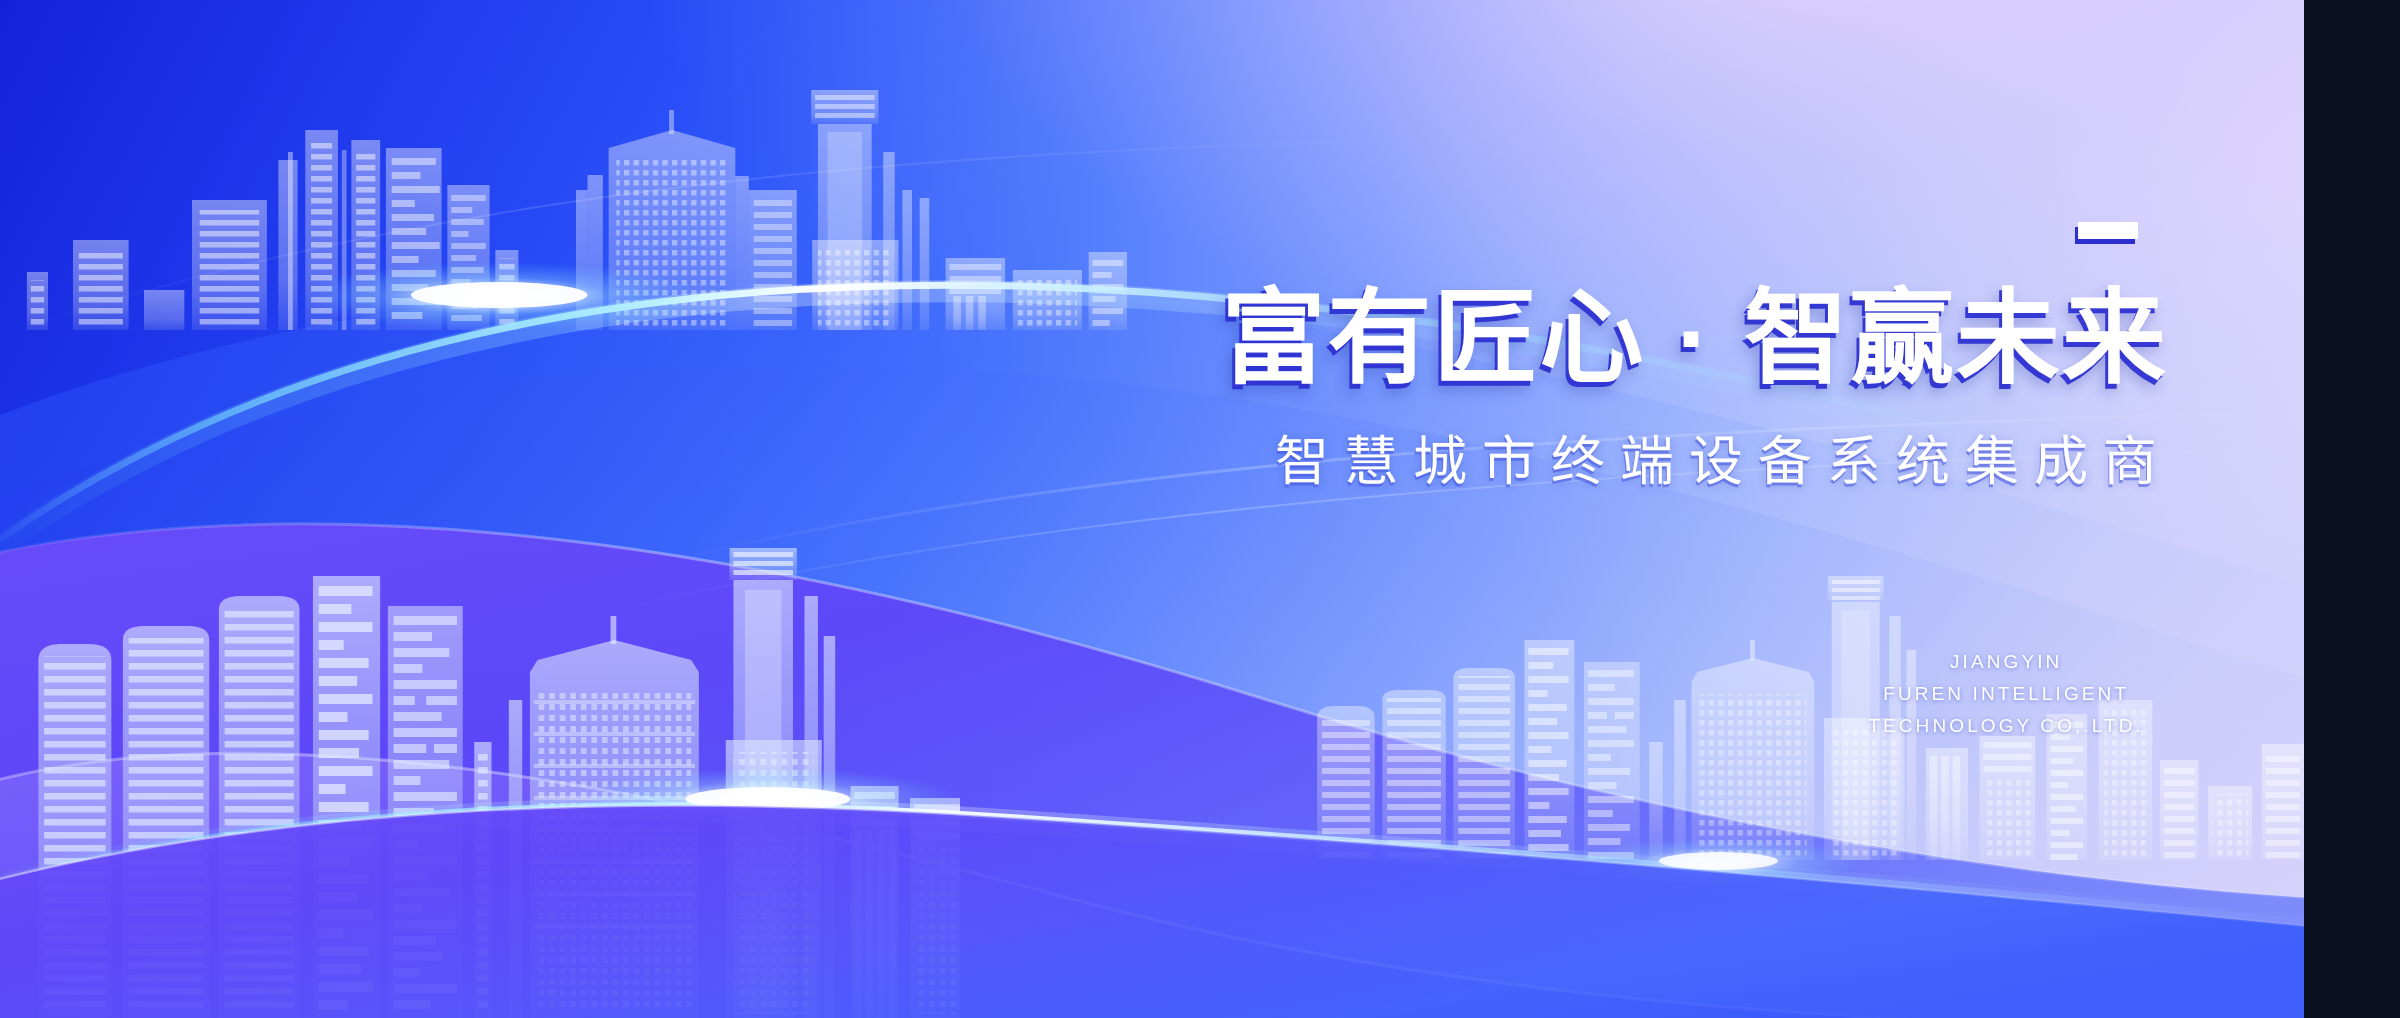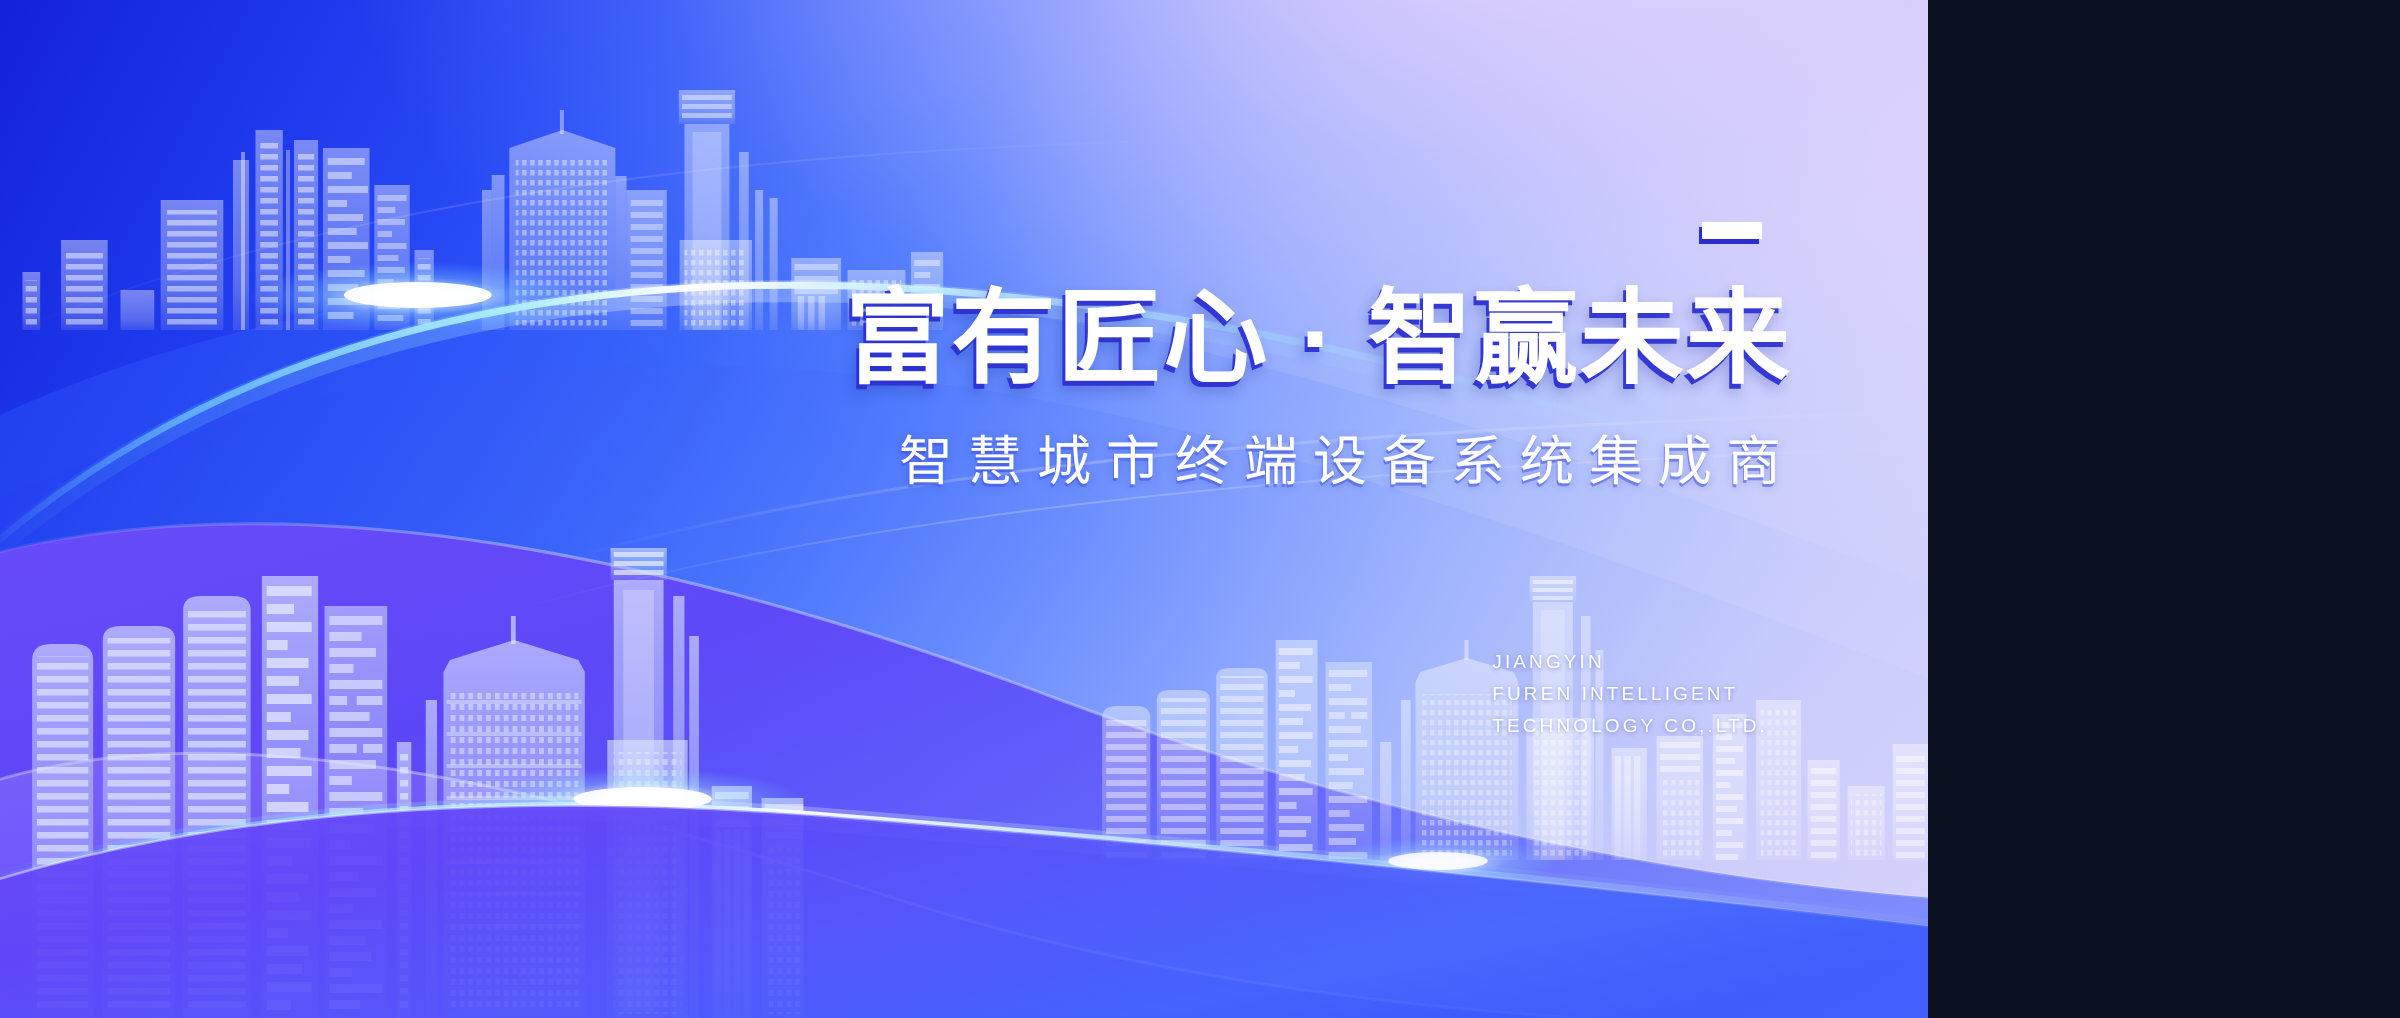--- a/index.html
+++ b/index.html
@@ -1,21 +1,21 @@
 <!DOCTYPE html>
 <html lang="zh-CN"><head>
 <meta charset="utf-8">
 <title>Banner</title>
 <style>
   html,body{margin:0;padding:0;background:#0a1020;}
   *{box-sizing:border-box;}
 
   #banner{
     position:relative;
-    width:1928px;
+    width:2304px;
     height:1018px;
     overflow:hidden;
     font-family:"Liberation Sans","DejaVu Sans",sans-serif;
     
     background:
       radial-gradient(ellipse 1500px 900px at 78% -12%, rgba(236,214,252,0.95) 0%, rgba(216,203,253,0.55) 32%, rgba(180,197,253,0.15) 58%, rgba(120,160,255,0) 78%),
       radial-gradient(ellipse 1400px 1100px at 102% 16%, rgba(233,220,253,0.85) 0%, rgba(196,206,253,0.35) 38%, rgba(150,180,255,0) 70%),
       linear-gradient(118deg,
         #1322d8 0%,
         #1d36ea 12%,
@@ -70,21 +70,21 @@
     margin:26px 0 0 0;
     padding-right:0;
     text-shadow:-1px 3px 0 rgba(70,86,220,0.55), 0 2px 9px rgba(40,60,190,0.30);
   }
 
   
   #company-block{
     position:absolute;
     right:160px;
     top:646px;
-    text-align:left;
+    text-align:center;
     z-index:40;
     color:#ffffff;
     font-size:19px;
     letter-spacing:3.1px;
     line-height:1.68;
     white-space:nowrap;
     text-shadow:0 1px 4px rgba(30,50,170,0.45);
   }
   #company-block .cline{display:block;}
 </style>

